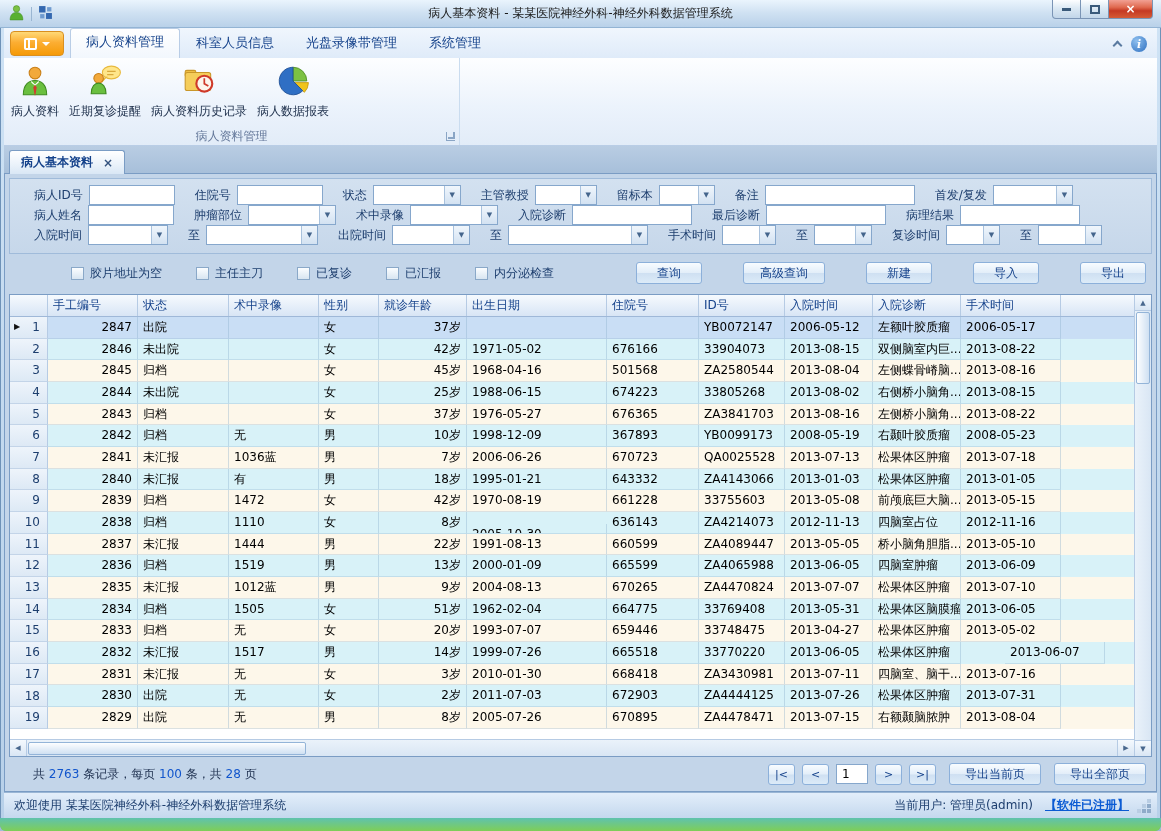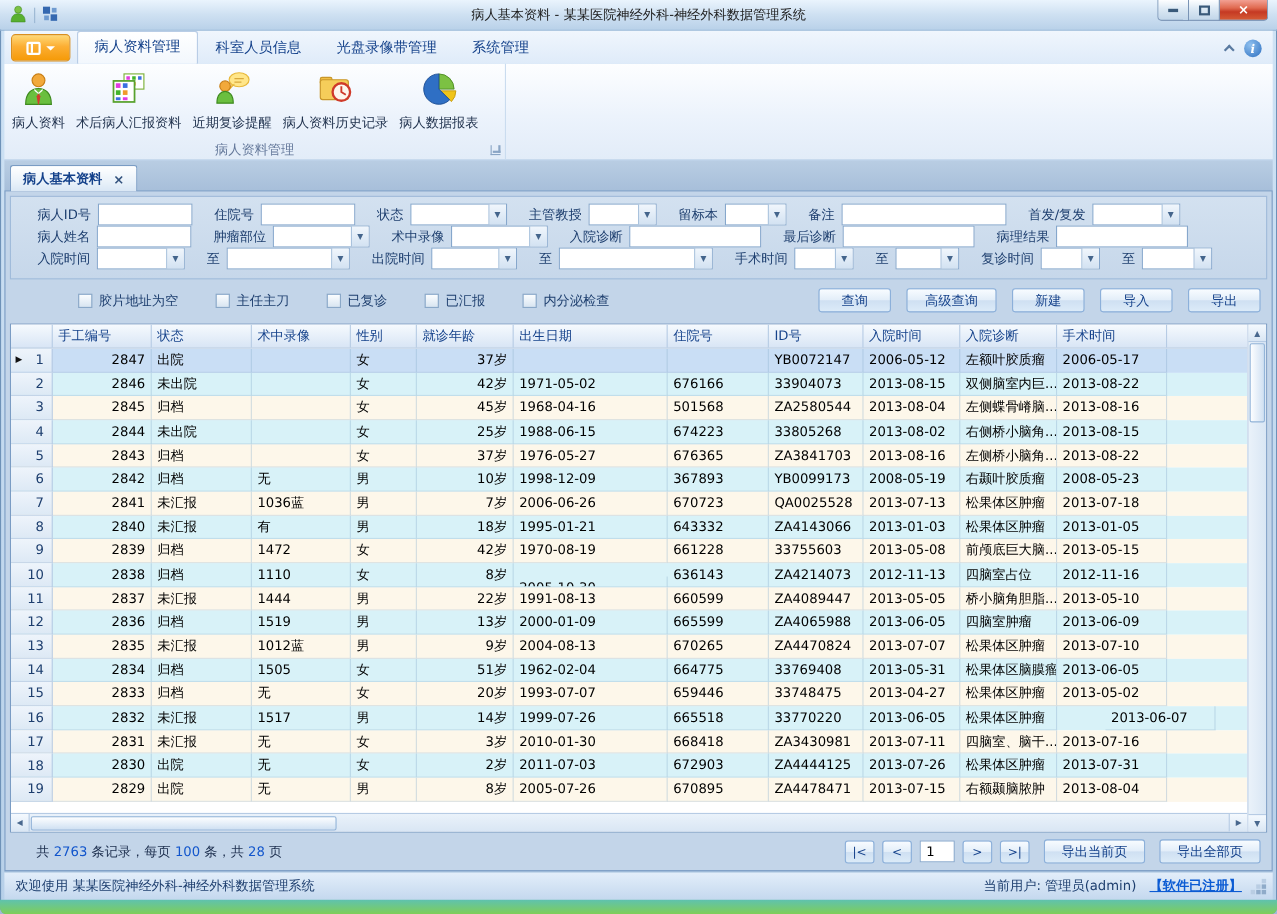--- a/index.html
+++ b/index.html
@@ -216,39 +216,20 @@
               <path d="M5 29 C5 19.5 10 15.5 16 15.5 C22 15.5 27 19.5 27 29 Z" fill="#6abf3f" stroke="#3e8a1f"></path>
               <path d="M12.5 15.8 L16 19.2 L19.5 15.8 L19.5 17.5 L16 20.5 L12.5 17.5 Z" fill="#fff"></path>
               <path d="M16 19.5 l1.6 2.6 -1 6 -0.6 1.8 -0.6 -1.8 -1 -6 Z" fill="#d23b2e"></path>
             </svg>
           </span>
           <span>病人资料</span>
         </div>
         <div class="rbtn">
           <span>
             <svg width="34" height="34" viewBox="0 0 32 32">
-              <rect x="12" y="3" width="17" height="13" fill="#fff" stroke="#7fb33e"></rect>
-              <rect x="14" y="5" width="3" height="3" fill="#e23ae2"></rect>
-                <rect x="19" y="5" width="3" height="3" fill="#42b42a"></rect>
-              <rect x="24" y="5" width="3" height="3" fill="#3a6fe2"></rect>
-                <rect x="19" y="10" width="3" height="3" fill="#f09a2a"></rect>
-              <rect x="3" y="9" width="18" height="18" fill="#fff" stroke="#58a22e" stroke-width="1.5"></rect>
-              <rect x="5" y="11" width="4" height="4" fill="#e23ae2"></rect>
-                <rect x="11" y="11" width="4" height="4" fill="#3a6fe2"></rect>
-              <rect x="5" y="17" width="4" height="4" fill="#42b42a"></rect>
-                <rect x="11" y="17" width="4" height="4" fill="#f09a2a"></rect>
-              <rect x="5" y="23" width="4" height="2.5" fill="#3a6fe2"></rect>
-                <rect x="11" y="23" width="4" height="2.5" fill="#e23ae2"></rect>
-            </svg>
-          </span>
-          <span>术后病人汇报资料</span>
-        </div>
-        <div class="rbtn">
-          <span>
-            <svg width="34" height="34" viewBox="0 0 32 32">
               <ellipse cx="22" cy="8" rx="8.5" ry="6" fill="#ffe68a" stroke="#e8b93c"></ellipse>
               <path d="M17 12.5 L13 17 L16 12.8 Z" fill="#ffe68a" stroke="#e8b93c"></path>
               <path d="M18 7 h8 M18 10 h6" stroke="#d9a93c" stroke-width="1.2"></path>
               <circle cx="10" cy="13.5" r="4.5" fill="#f2a93b" stroke="#c97f16"></circle>
               <path d="M3 28 C3 21 6.5 18 10 18 C13.5 18 17 21 17 28 Z" fill="#6abf3f" stroke="#3e8a1f"></path>
             </svg>
           </span>
           <span>近期复诊提醒</span>
         </div>
         <div class="rbtn">
@@ -387,21 +368,21 @@
           <span class="cb-item">
             <span class="cb"></span>
             <span>已汇报</span>
           </span>
           <span class="cb-item">
             <span class="cb"></span>
             <span>内分泌检查</span>
           </span>
         </span>
       <span class="spacer"></span>
-      <span style="display:flex;">
+      <span style="display:flex;gap:27px;">
           <div class="abtn" style="width: 66px;">查询</div>
           <div class="abtn" style="width: 82px;">高级查询</div>
           <div class="abtn" style="width: 66px;">新建</div>
           <div class="abtn" style="width: 66px;">导入</div>
           <div class="abtn" style="width: 66px;">导出</div>
         </span>
     </div>
 
     <div class="gridbox">
       <div class="grid-main">

